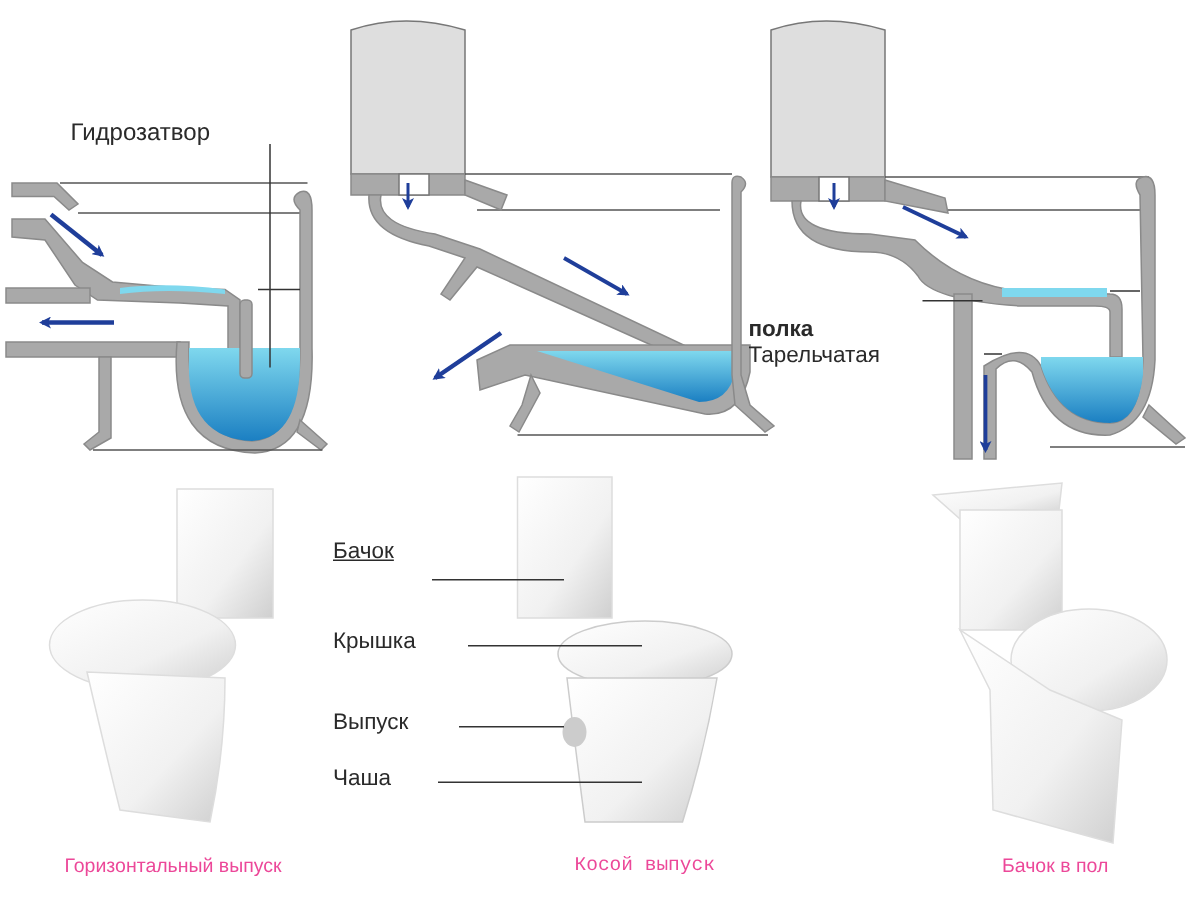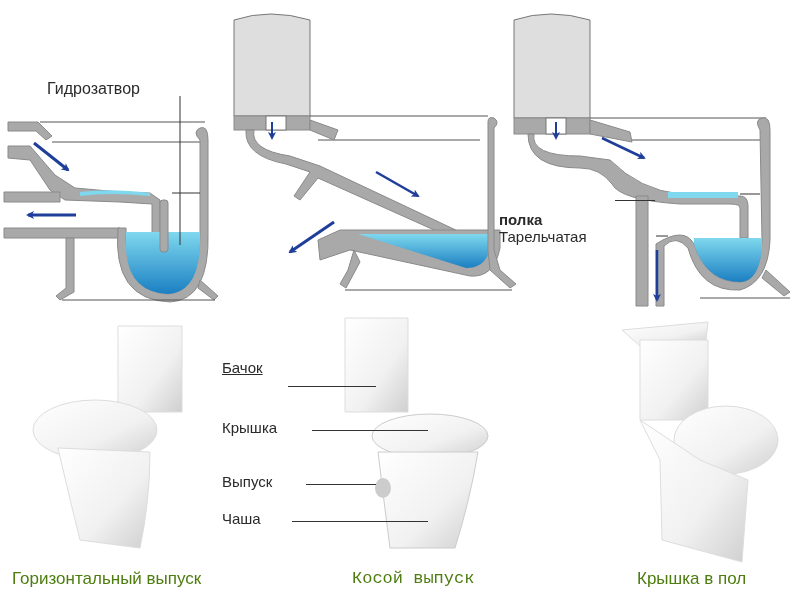--- a/index.html
+++ b/index.html
@@ -1,20 +1,20 @@
 <!DOCTYPE html>
 <html><head>
 <meta charset="utf-8">
 <style>
   html, body { margin:0; padding:0; background:#ffffff; }
   body { width:800px; height:600px; position:relative; overflow:hidden;
          font-family:"Liberation Sans", "DejaVu Sans", sans-serif; color:#2a2a2a; }
   svg.diagram { position:absolute; left:0; top:0; }
   .lbl { position:absolute; font-size:15px; color:#2a2a2a; white-space:nowrap; line-height:1; }
-  .cap { position:absolute; font-size:17px; color:#4d7c0f; white-space:nowrap; line-height:1; }
+  .cap { position:absolute; font-size:13px; color:#ec4899; white-space:nowrap; line-height:1;margin-left:31px; }
   .leader { position:absolute; height:1px; background:#333; }
 </style>
 </head>
 <body>
 
 <svg class="diagram" width="800" height="600" viewBox="0 0 800 600">
   <defs>
     <linearGradient id="water" x1="0" y1="0" x2="0" y2="1">
       <stop offset="0" stop-color="#7fd8ee"></stop>
       <stop offset="1" stop-color="#1b7fc2"></stop>
@@ -128,13 +128,13 @@
 <div class="leader" style="left:312px; top:430px; width:116px;"></div>
 
 <div class="lbl" style="left:222px; top:474px;text-align:center;">Выпуск</div>
 <div class="leader" style="left:306px; top:484px; width:70px;"></div>
 
 <div class="lbl" style="left:222px; top:511px;">Чаша</div>
 <div class="leader" style="left:292px; top:521px; width:136px;"></div>
 
 <div class="cap" style="left:12px; top:570px;">Горизонтальный выпуск</div>
 <div class="cap" style="left:352px; top:570px;font-family:Liberation Mono, monospace;">Косой выпуск</div>
-<div class="cap" style="left:637px; top:570px;">Крышка в пол</div>
+<div class="cap" style="left:637px; top:570px;">Бачок в пол</div>
 
 </body></html>

